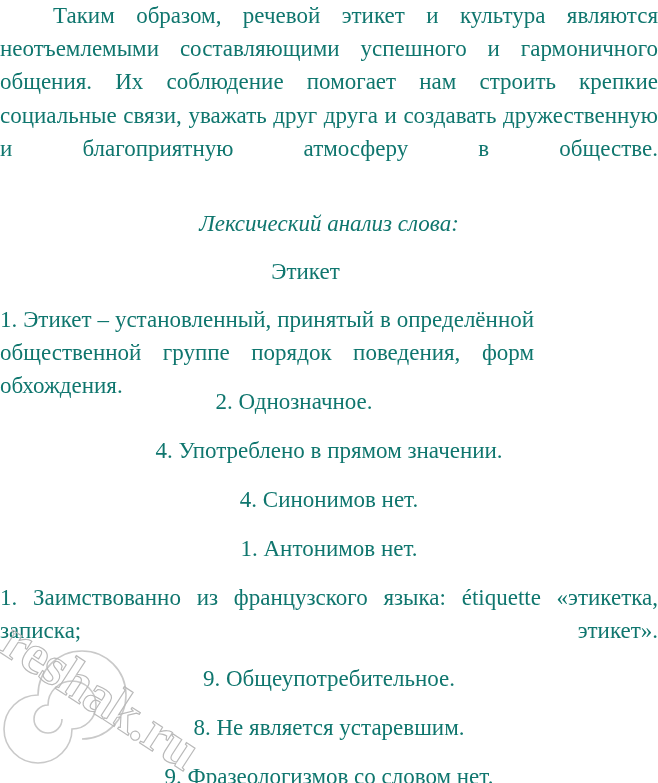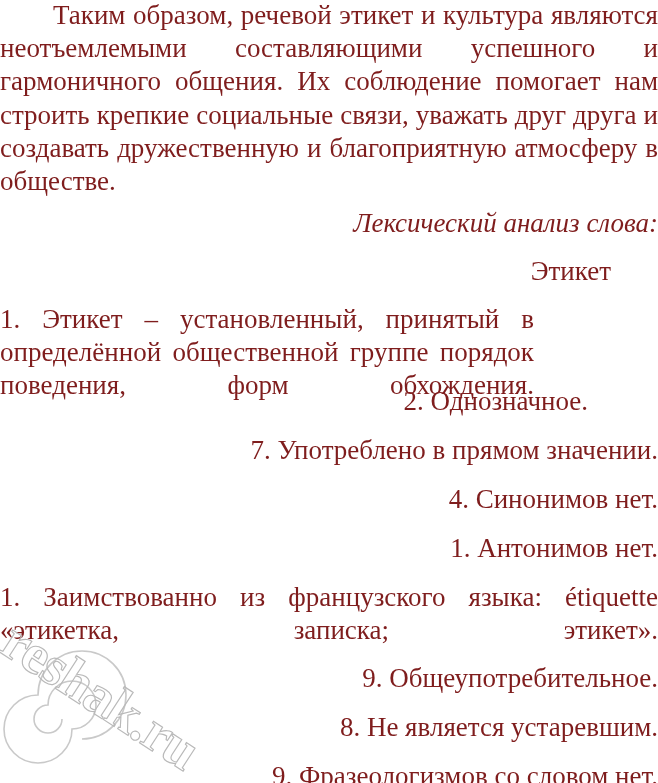--- a/index.html
+++ b/index.html
@@ -57,30 +57,30 @@
 
   
   #content {
     position: relative;
     z-index: 1;
     padding: 0;
   }
 
   .para {
     margin: 0;
-    font-size: 27px;
+    font-size: 23px;
     line-height: 33.2px;
     text-align: justify;
     text-justify: inter-word;
     -webkit-hyphens: none;
     hyphens: none;
-    color: #7f1d1d;
+    color: #0f766e;
   }
   .para.plain {
-    text-align: right;
+    text-align: center;
   }
   .para.italic {
     font-style: italic;
   }
 
   
   .blk-intro      { position: absolute; left: 0;  top: -1px;  width: 658px; }
   .blk-intro .para { text-indent: 53px; }
 
   .blk-heading    { position: absolute; left: 0;  top: 207px; width: 658px; }
@@ -145,21 +145,21 @@
 
     <div class="blk-item1">
       <p class="para just">1. Этикет – установленный, принятый в определённой общественной группе порядок поведения, форм обхождения.</p>
     </div>
 
     <div class="blk-item2">
       <p class="para plain">2. Однозначное.</p>
     </div>
 
     <div class="blk-item3">
-      <p class="para plain">7. Употреблено в прямом значении.</p>
+      <p class="para plain">4. Употреблено в прямом значении.</p>
     </div>
 
     <div class="blk-item4">
       <p class="para plain">4. Синонимов нет.</p>
     </div>
 
     <div class="blk-item5">
       <p class="para plain">1. Антонимов нет.</p>
     </div>
 

